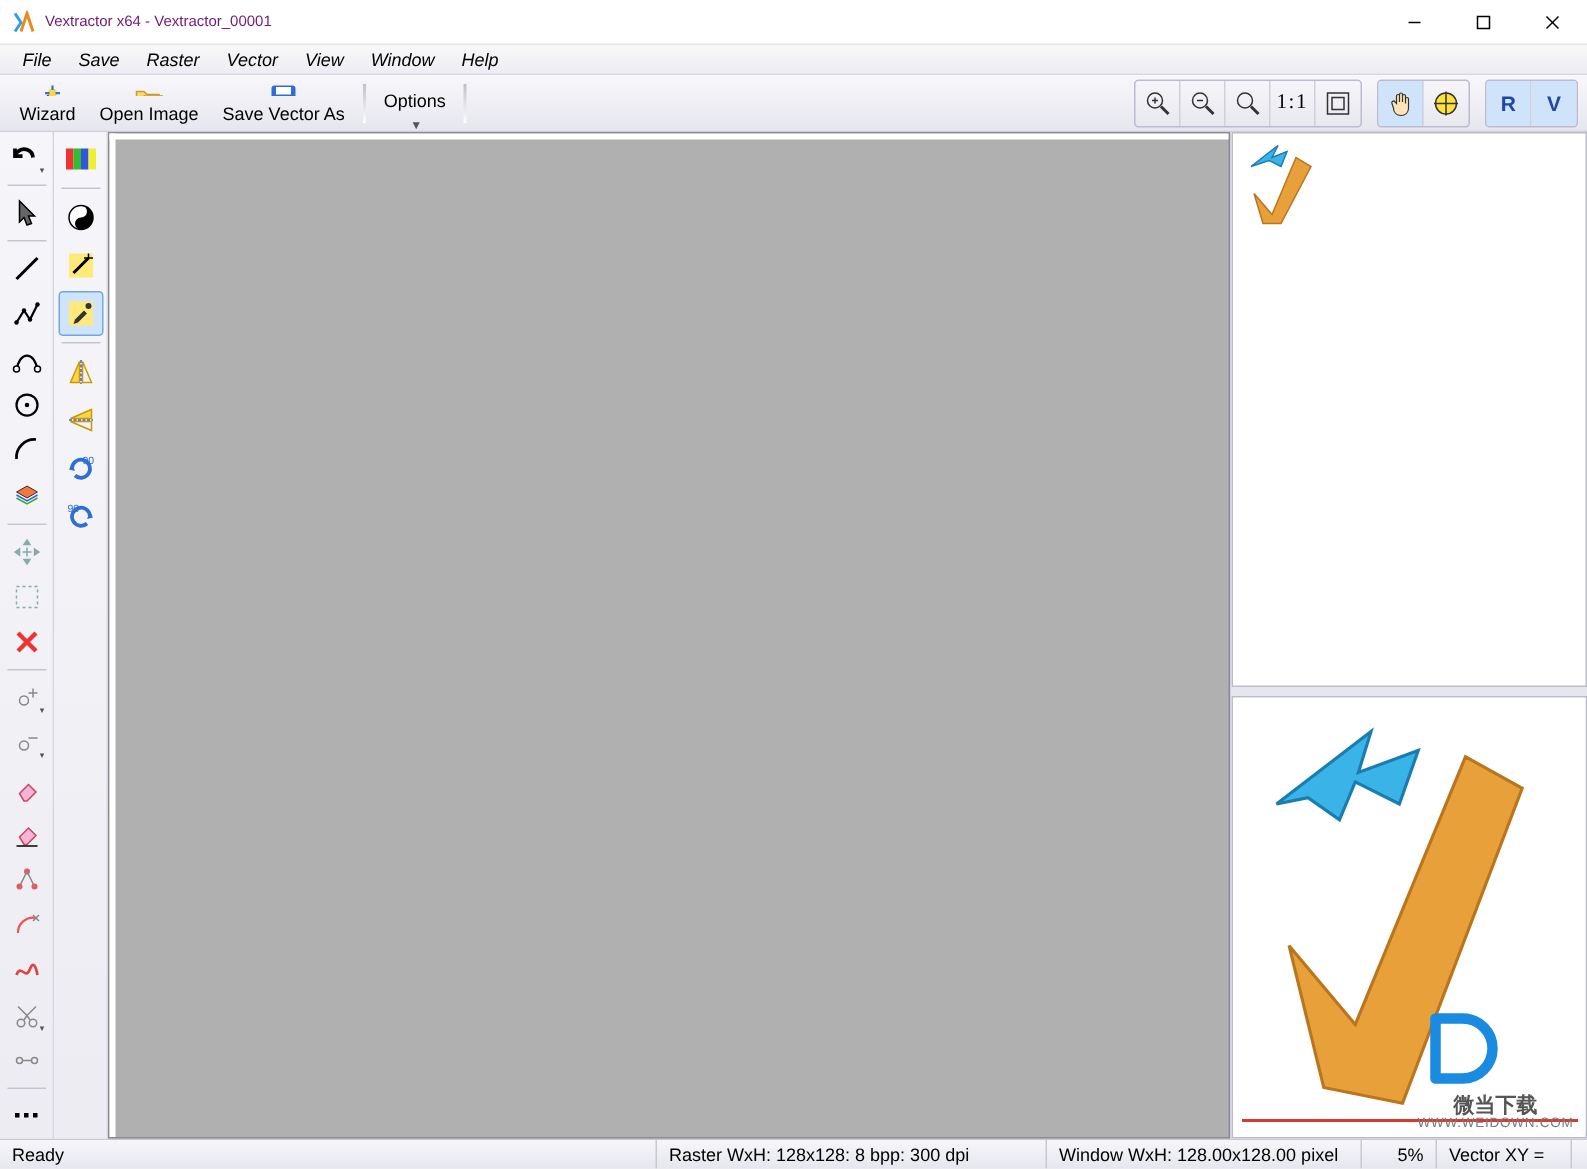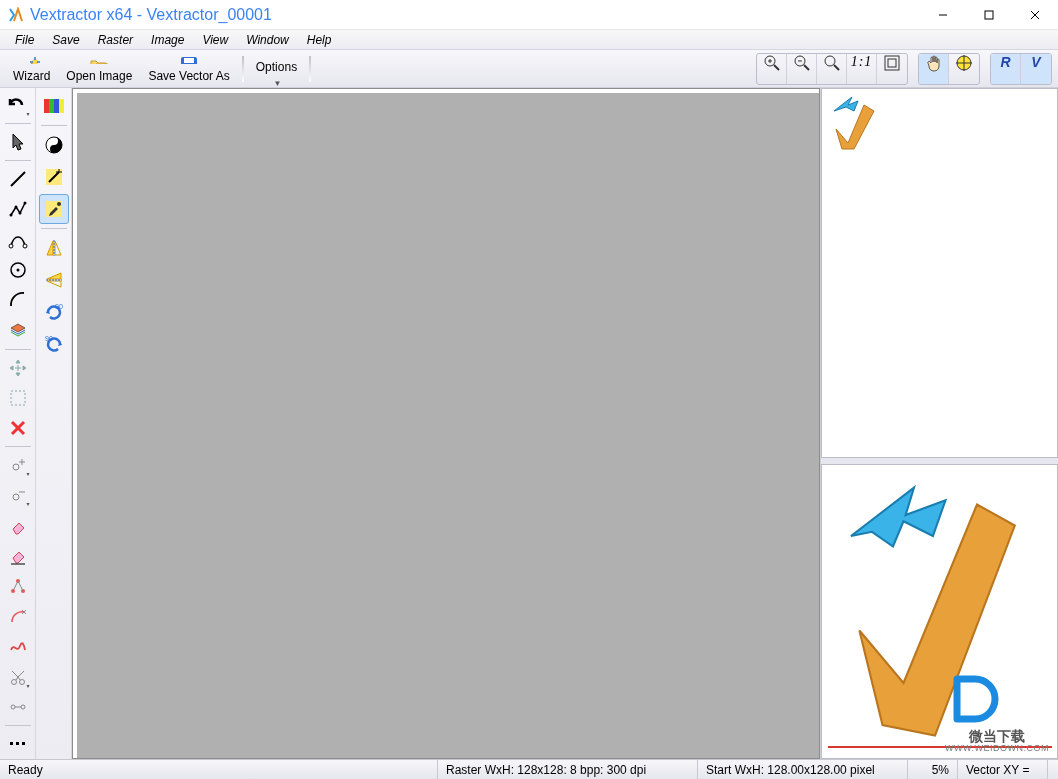--- a/index.html
+++ b/index.html
@@ -1,33 +1,33 @@
 <!DOCTYPE html>
 <html><head>
 <meta charset="utf-8">
 <style>
 * { box-sizing: border-box; margin: 0; padding: 0; font-family: "Segoe UI", Tahoma, sans-serif; }
 html, body { width: 1058px; height: 779px; overflow: hidden; background: #fff; }
 
 
 .titlebar { height: 30px; background: #fff; display: flex; align-items: center; border-bottom: 1px solid #e5e5e5; }
 .titlebar .app-icon { width: 16px; height: 16px; margin: 0 6px 0 8px; }
-.titlebar .title { font-size: 16px; color: #3b82f6; flex: 1; }
+.titlebar .title { font-size: 10px; color: #701a75; flex: 1; }
 .win-controls { display: flex; }
 .win-btn { width: 46px; height: 30px; display: flex; align-items: center; justify-content: center; font-size: 10px; color: #000; }
 
 
 .menubar { height: 20px; background: linear-gradient(#f8f8f8,#ececf3); display: flex; align-items: center; padding: 0 6px; font-size: 12px; border-bottom: 1px solid #d6d6e0; }
 .menubar .item { padding: 2px 9px; color: #000; font-style: italic; }
 
 
 .toolbar { height: 38px; background: linear-gradient(#f8f8fb,#e6e6ee); display: flex; align-items: center; padding: 0 6px; border-bottom: 1px solid #cfcfd8; gap: 2px; }
 .tool-btn { display: flex; align-items: center; height: 30px; padding: 0 6px; border: 1px solid transparent; border-radius: 3px; font-size: 12px; color: #000; gap: 5px; flex-direction: column; }
 .tool-btn .drop { font-size: 8px; color: #555; margin-left: 2px; }
-.tool-btn.icon-only { padding: 0 4px; width: 30px; justify-content: flex-start; font-style: italic; }
+.tool-btn.icon-only { padding: 0 4px; width: 30px; justify-content: center; }
 .tool-btn.selected { background: #cfe4fb; border-color: #6fa8dc; }
 .toolbar .sep { width: 2px; height: 26px; background: linear-gradient(#bfbfca,#fff); margin: 0 3px; }
 .toolbar .spacer { flex: 1; }
 .toolbar .group { display: flex; gap: 0; border: 1px solid #bcbcd0; border-radius: 3px; overflow: hidden; }
 .toolbar .group .tool-btn { border: none; border-radius: 0; border-right: 1px solid #d0d0dc; }
 .toolbar .group .tool-btn:last-child { border-right: none; }
 .txt11 { font-family: "Segoe UI", serif; font-size: 14px; letter-spacing: 1px; }
 
 
 .main { display: flex; height: calc(779px - 30px - 20px - 38px - 20px); border-radius: 20px; }
@@ -93,21 +93,21 @@
           <line x1="9" y1="1" x2="1" y2="9" stroke="#000"></line>
         </svg>
       </div>
   </div>
 </div>
 
 <div class="menubar">
   <div class="item">File</div>
   <div class="item">Save</div>
   <div class="item">Raster</div>
-  <div class="item">Image</div>
+  <div class="item">Vector</div>
   <div class="item">View</div>
   <div class="item">Window</div>
   <div class="item">Help</div>
 </div>
 
 <div class="toolbar">
   <div class="tool-btn">
     <svg width="20" height="20">
         <path d="M3 17 L12 8" stroke="#7a4a1d" stroke-width="3"></path>
         <circle cx="13" cy="7" r="3" fill="#ffd54a"></circle>
@@ -451,17 +451,17 @@
           <div style="font-size:9px;letter-spacing:0.5px">WWW.WEIDOWN.COM</div>
         </div>
       </div>
     </div>
   </div>
 </div>
 
 <div class="statusbar">
   <div class="cell grow">Ready</div>
   <div class="cell" style="width:260px">Raster WxH: 128x128: 8 bpp: 300 dpi</div>
-  <div class="cell" style="width:210px">Start WxH: 128.00x128.00 pixel</div>
+  <div class="cell" style="width:210px">Window WxH: 128.00x128.00 pixel</div>
   <div class="cell" style="width:50px;justify-content:flex-end">5%</div>
   <div class="cell" style="width:90px">Vector XY =</div>
   <div class="gw"></div>
 </div>
 
 </body></html>

